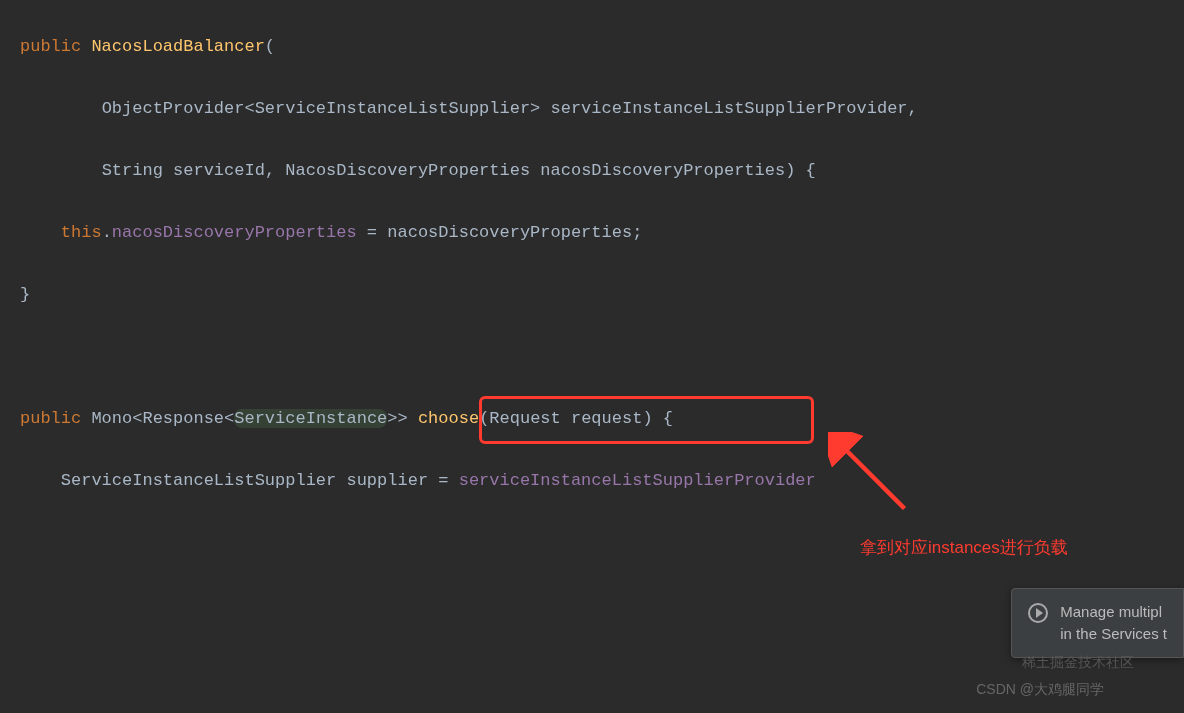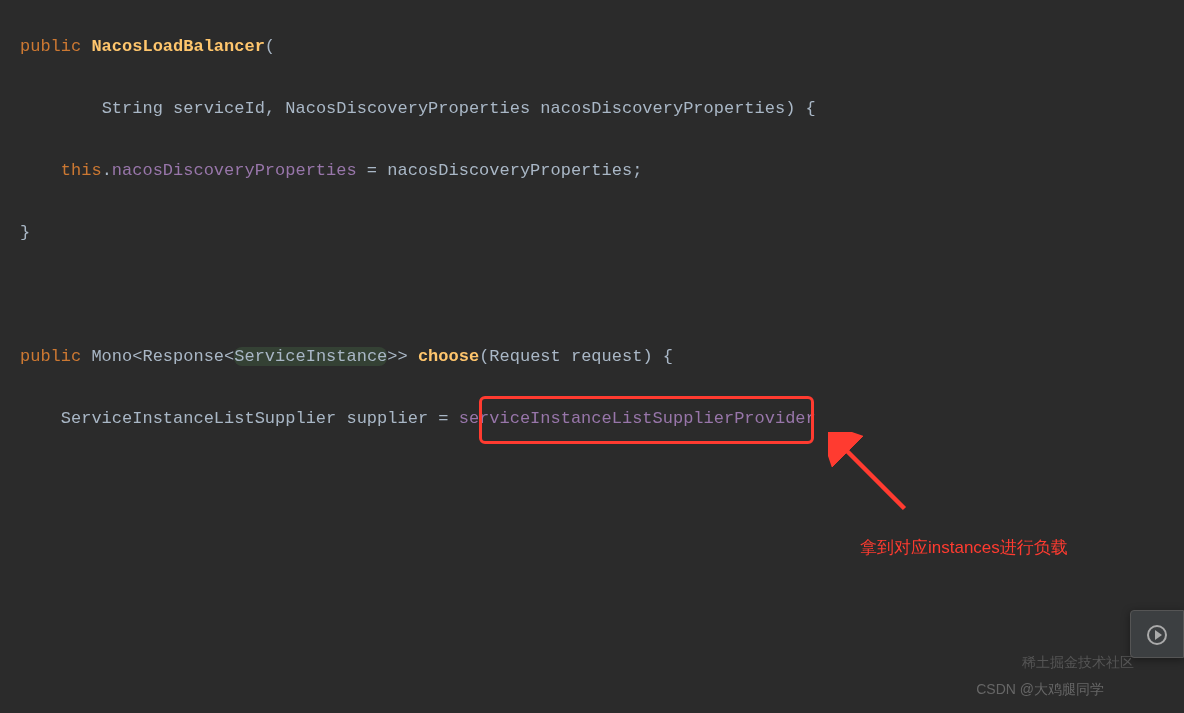--- a/index.html
+++ b/index.html
@@ -20,21 +20,21 @@
     }
     .line { display: block; height: 31px; }
     .kw-public { color: #cc7832; }
     .kw-this { color: #cc7832; }
     .type { color: #a9b7c6; }
     .type-usage { background: #344134; border-radius: 8px; }
     .field { color: #9876aa; }
     .param { color: #a9b7c6; }
     .punct { color: #a9b7c6; }
     .annotation { color: #bbb529; }
-    .method-decl { color: #ffc66d; font-weight: bold; }
+    .method-decl { color: #ffc66d; }
     
     .red-box {
       position: absolute;
       border: 3px solid #ff3b30;
       border-radius: 6px;
       left: 479px;
       top: 396px;
       width: 335px;
       height: 48px;
       pointer-events: none;
@@ -113,20 +113,21 @@
       color: #555;
       font-size: 14px;
       font-family: Liberation Sans, sans-serif;
     }
   </style>
 </head>
 <body>
 
 <div class="code-container">
 <span class="line"><span class="kw-public">public</span> <span class="method-decl">NacosLoadBalancer</span><span class="punct">(</span></span>
+<span class="line">        <span class="type">ObjectProvider</span><span>&lt;</span><span class="type">ServiceInstanceListSupplier</span><span>&gt;</span><span> </span><span class="param">serviceInstanceListSupplierProvider</span><span>,</span></span>
 <span class="line">        <span class="type">String</span> <span class="param">serviceId</span><span>, </span><span class="type">NacosDiscoveryProperties</span> <span class="param">nacosDiscoveryProperties</span><span>) {</span></span>
 <span class="line">    <span class="kw-this">this</span><span>.</span><span class="field">nacosDiscoveryProperties</span><span> = </span><span class="param">nacosDiscoveryProperties</span><span>;</span></span>
 <span class="line"><span>}</span></span>
 <span class="line"><span></span></span>
 <span class="line"><span class="kw-public">public</span> <span class="type">Mono</span><span>&lt;</span><span class="type">Response</span><span>&lt;</span><span class="type-usage">ServiceInstance</span><span>&gt;&gt;</span><span> </span><span class="method-decl">choose</span><span>(</span><span class="type">Request</span> <span class="param">request</span><span>) {</span></span>
 <span class="line">    <span class="type">ServiceInstanceListSupplier</span> <span class="param">supplier</span><span> = </span><span class="field">serviceInstanceListSupplierProvider</span></span>
 
 
 
 
@@ -146,16 +147,20 @@
       <polygon points="0 0, 10 5, 0 10" fill="#ff3b30"></polygon>
     </marker>
   </defs>
   <line x1="85" y1="85" x2="15" y2="15" stroke="#ff3b30" stroke-width="5" marker-end="url(#arrowhead)"></line>
 </svg>
 
 <div class="annotation-text">拿到对应instances进行负载</div>
 
 <div class="popup">
   <div class="popup-icon"></div>
+  <div class="popup-text">
+    <div>Manage multipl</div>
+    <div>in the Services t</div>
+  </div>
 </div>
 
 <div class="watermark2">稀土掘金技术社区</div>
 <div class="watermark">CSDN @大鸡腿同学</div>
 
 </body></html>

